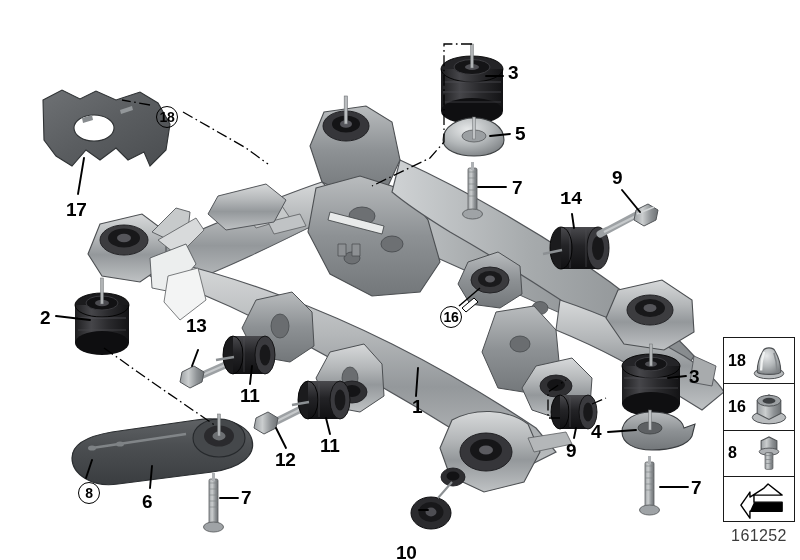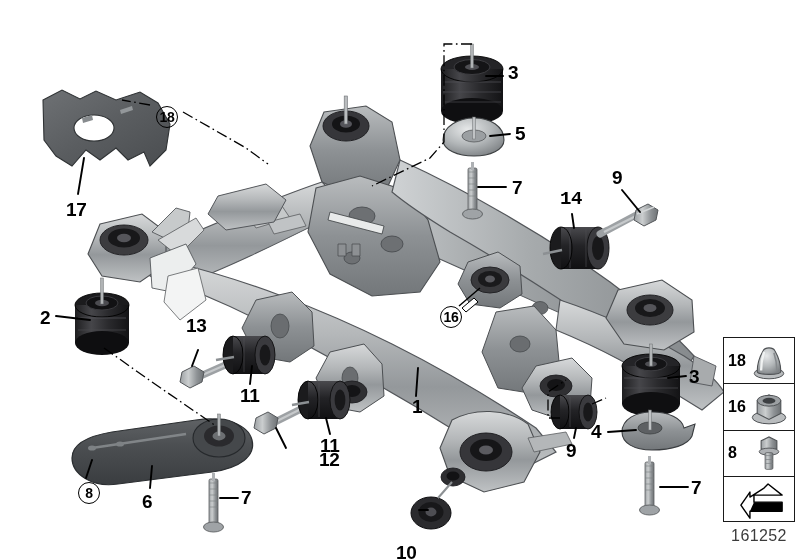--- a/index.html
+++ b/index.html
@@ -426,21 +426,21 @@
   <div class="callout" style="left:515px; top:124px;">5</div>
   <div class="callout" style="left:512px; top:178px;">7</div>
   <div class="callout" style="left:612px; top:168px;">9</div>
   <div class="callout" style="left:560px; top:190px;font-family:Liberation Mono, monospace;">14</div>
   <div class="callout circled" style="left:156px; top:106px;">18</div>
   <div class="callout" style="left:66px; top:184px;margin-top:16px;">17</div>
   <div class="callout" style="left:40px; top:308px;">2</div>
   <div class="callout" style="left:186px; top:316px;">13</div>
   <div class="callout" style="left:240px; top:386px;">11</div>
   <div class="callout" style="left:320px; top:436px;">11</div>
-  <div class="callout" style="left:275px; top:450px;margin-left:44px;">12</div>
+  <div class="callout" style="left:275px; top:450px;">12</div>
   <div class="callout circled" style="left:440px; top:306px;">16</div>
   <div class="callout" style="left:412px; top:397px;">1</div>
   <div class="callout" style="left:566px; top:441px;">9</div>
   <div class="callout" style="left:591px; top:422px;">4</div>
   <div class="callout" style="left:689px; top:367px;">3</div>
   <div class="callout" style="left:691px; top:478px;">7</div>
   <div class="callout" style="left:396px; top:500px;margin-top:43px;">10</div>
   <div class="callout circled" style="left:78px; top:482px;">8</div>
   <div class="callout" style="left:142px; top:492px;">6</div>
   <div class="callout" style="left:241px; top:488px;">7</div>

